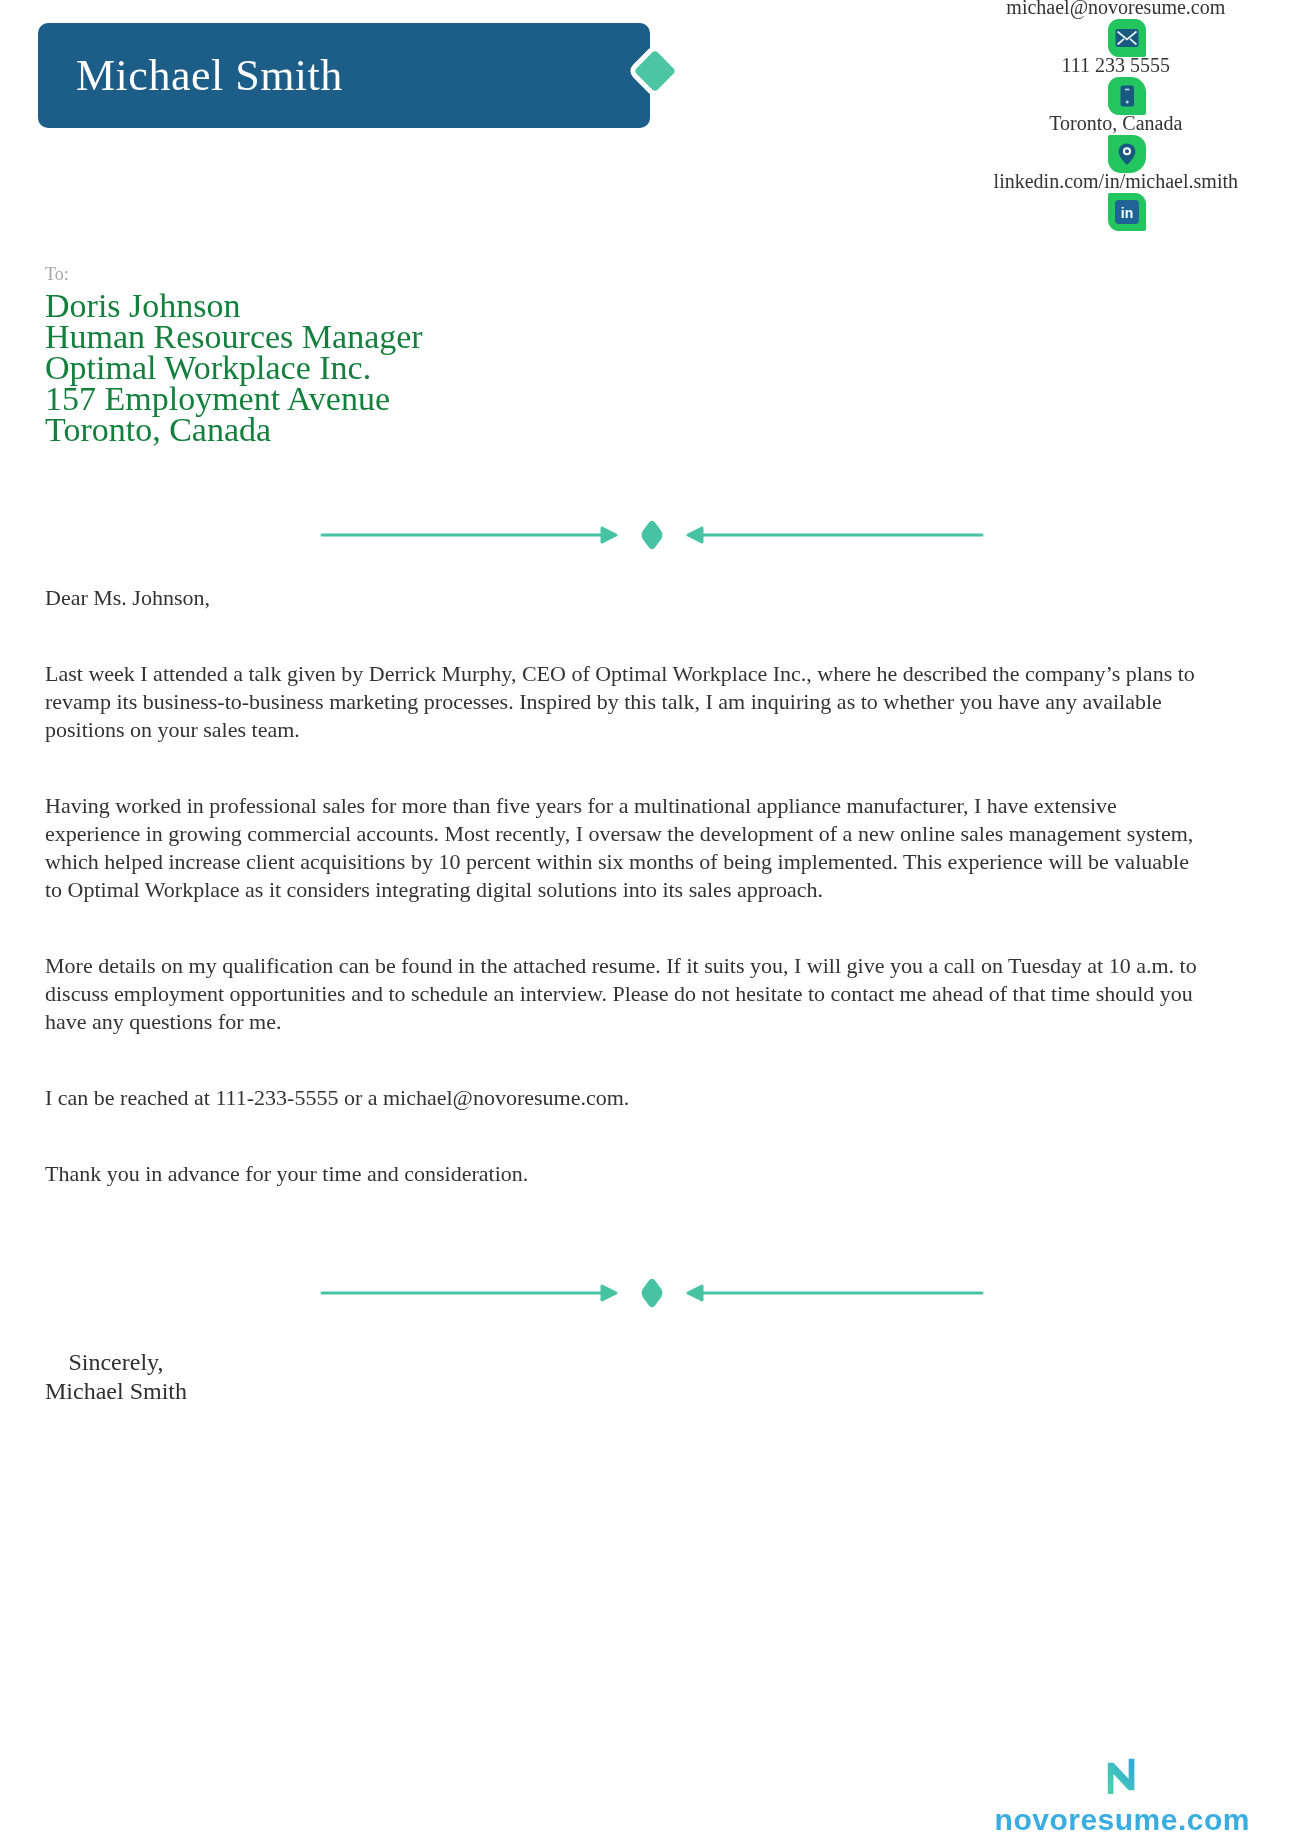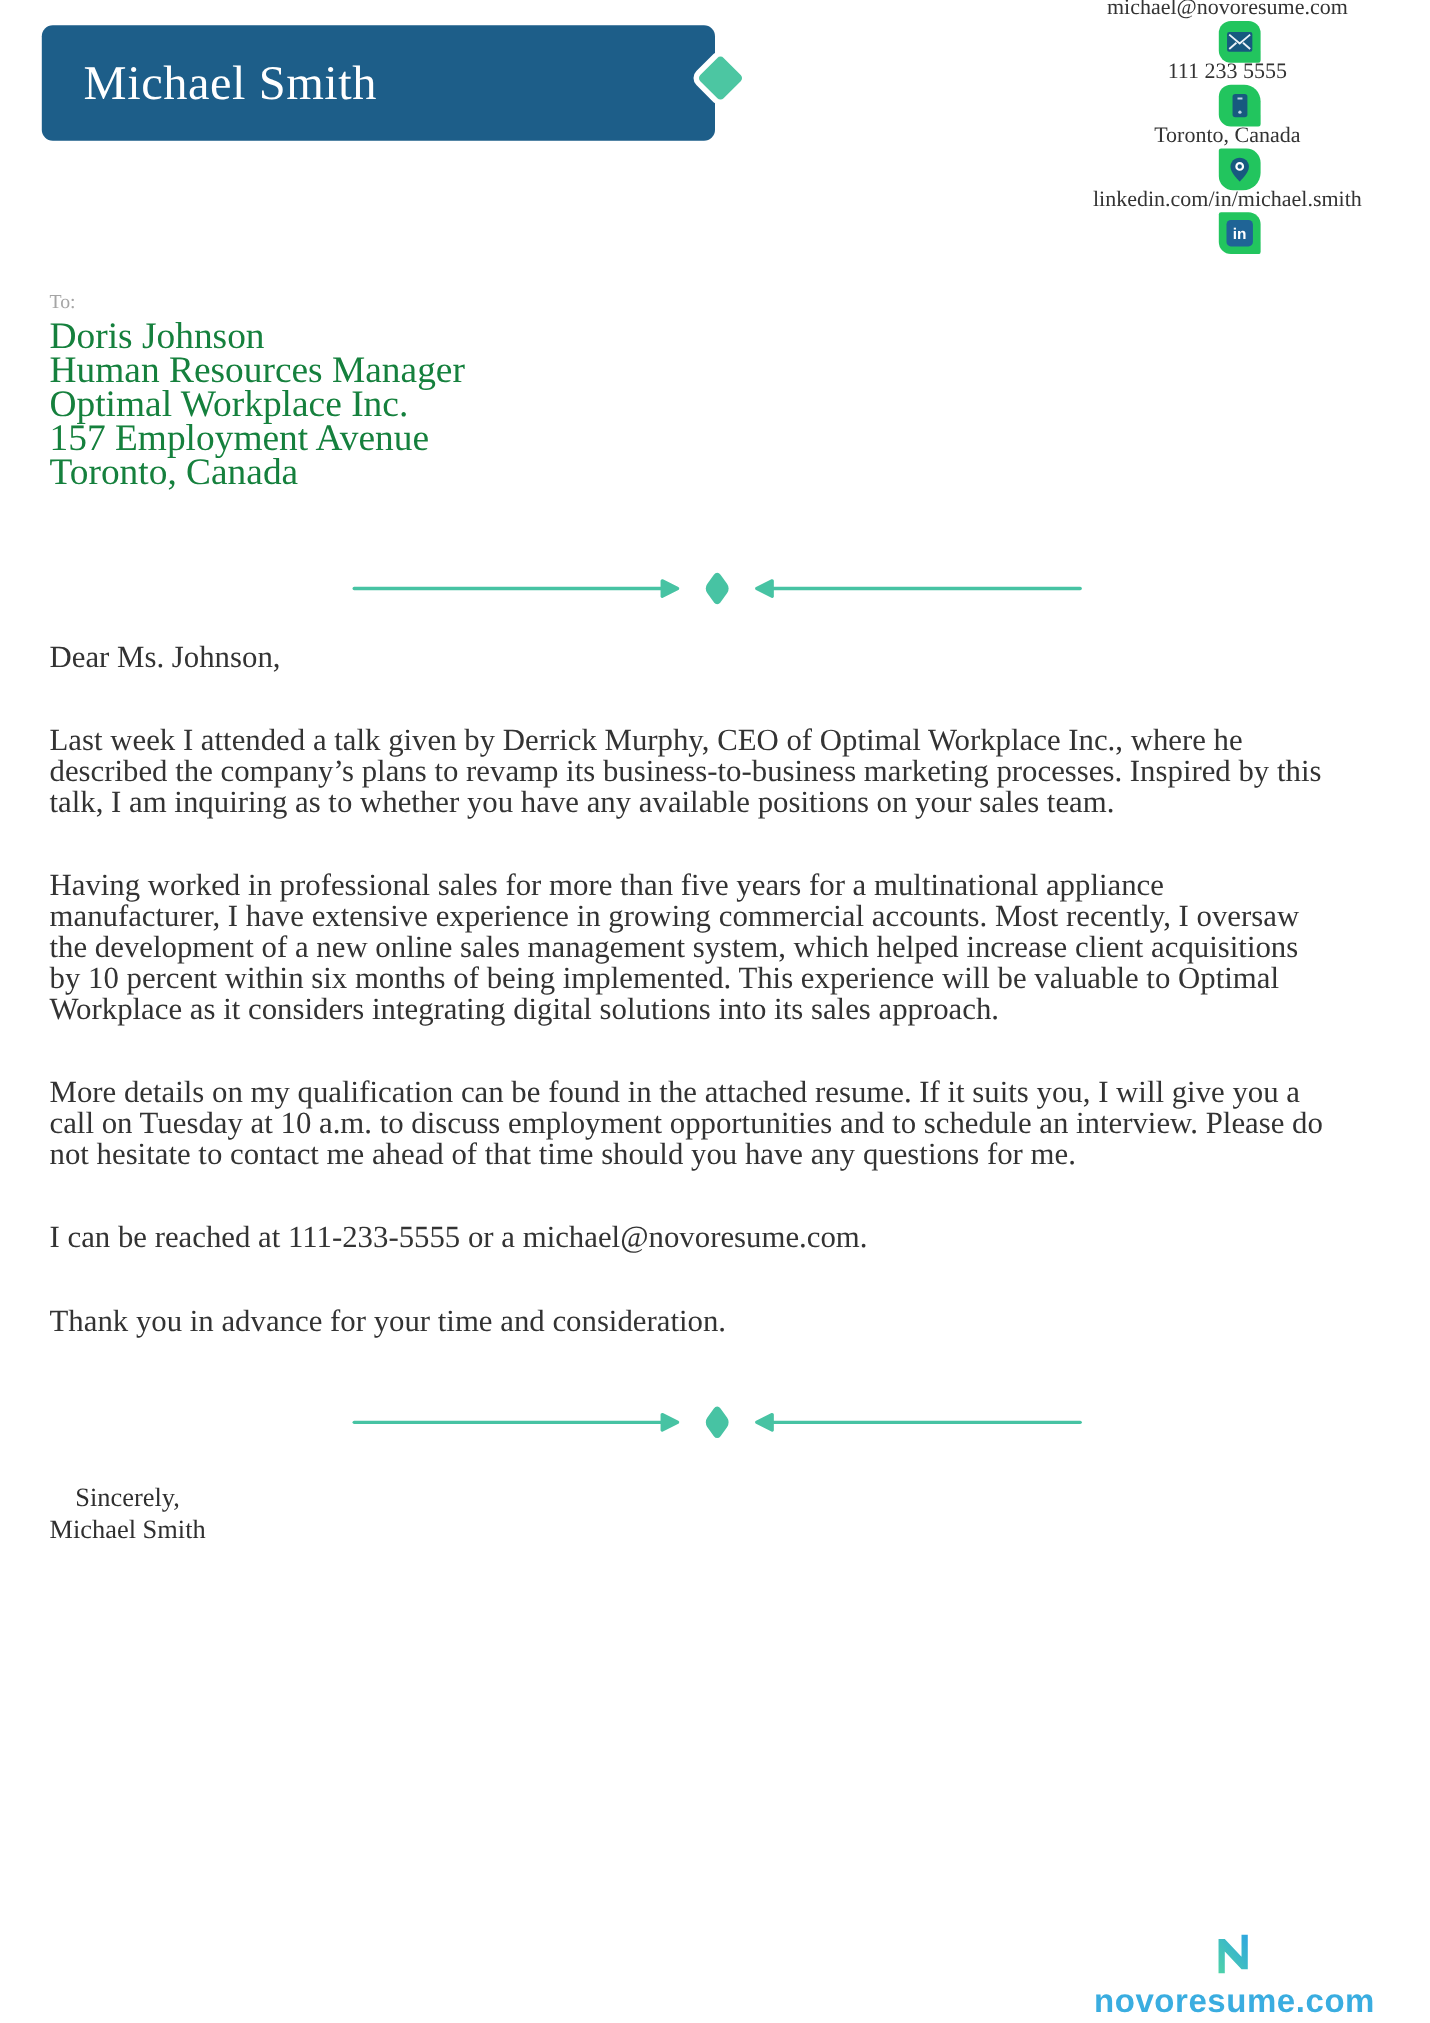--- a/index.html
+++ b/index.html
@@ -63,21 +63,21 @@
   .recipient-line { font-size:34px; line-height:31px; color:#15803d; }
 
   
   .divider { position:absolute; left:317px; width:670px; height:44px; }
   .divider-top    { top:513px; }
   .divider-bottom { top:1271px; }
 
   
   .letter-body {
     position:absolute; left:45px; top:584px; width:1160px;
-    font-size:28px; line-height:28px; color:#333333;
+    font-size:22px; line-height:28px; color:#333333;
   }
   .letter-body p { margin:0 0 48px 0; }
 
   
   .signature-block { position:absolute; left:45px; top:1348px;text-align:center; }
   .signature-block div { font-size:24px; line-height:29px; color:#2f2f2f; }
 
   
   .brand {
     position:absolute; top:1756px; right:50px;

